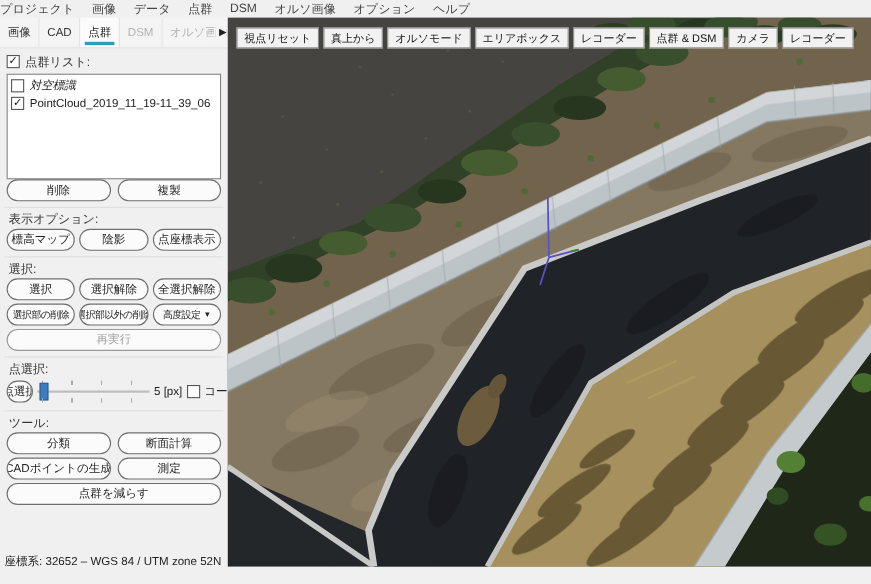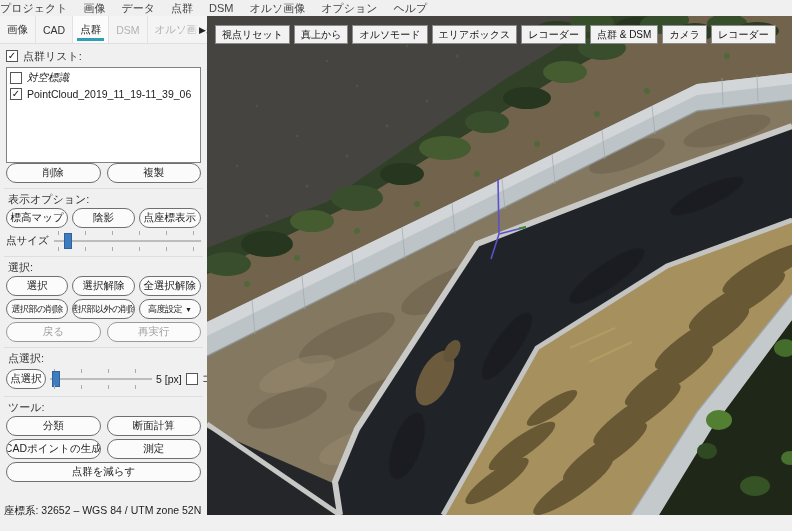--- a/index.html
+++ b/index.html
@@ -48,21 +48,21 @@
 
   
   .slider-row { display:flex; align-items:center; gap:5px; height:20px; }
   .slider { position:relative; flex:1; height:20px; }
   .ticks { position:absolute; left:4px; right:4px; height:4px; background:repeating-linear-gradient(to right,#aaa 0 1px,transparent 1px 27px); }
   .ticks.top { top:0; } .ticks.bottom { bottom:0; }
   .track { position:absolute; left:0; right:0; top:9px; height:2px; background:#bdbdbd; }
   .thumb { position:absolute; top:2px; width:8px; height:16px; background:#3e7cc0; border:1px solid #2f629c; }
 
   .ps-row { display:flex; align-items:center; gap:4px; height:24px; }
-  .ps-row .btn { width:40px; flex:0 0 auto; }
+  .ps-row .btn { width:24px; flex:0 0 auto; }
   .ps-row .slider { width:102px; flex:0 0 auto; }
   .px-label { font-size:10.5px; white-space:nowrap; }
   .combo { width:38px; height:17px; background:#f1f1f1; border:1px solid #bdbdbd; display:flex; align-items:center; justify-content:flex-end; padding-right:2px; }
   .combo .dd-arrow { color:#9a9a9a; font-size:7px; }
 
   .status { position:absolute; left:4px; bottom:13px; font-size:10.5px; color:#222; white-space:nowrap; }
 
   
   .viewport { position:relative; width:585px; height:499px; background:#737373; overflow:hidden; }
   .vp-toolbar { position:absolute; top:9px; left:8px; display:flex; gap:4px; z-index:5; }
@@ -121,47 +121,37 @@
         <div class="btn">複製</div>
       </div>
 
       <div class="sep"></div>
       <div class="sec-label">表示オプション:</div>
       <div class="btn-row tight">
         <div class="btn">標高マップ</div>
         <div class="btn">陰影</div>
         <div class="btn">点座標表示</div>
       </div>
-      <div class="slider-row">
-        <span class="px-label">点サイズ</span>
-        <div class="slider">
-          <div class="ticks top"></div>
-          <div class="track"></div>
-          <div class="thumb" style="left:10px"></div>
-          <div class="ticks bottom"></div>
-        </div>
-      </div>
 
       <div class="sep"></div>
       <div class="sec-label">選択:</div>
       <div class="btn-row tight">
         <div class="btn">選択</div>
         <div class="btn">選択解除</div>
         <div class="btn">全選択解除</div>
       </div>
       <div class="btn-row tight">
         <div class="btn f9">選択部の削除</div>
         <div class="btn f9">選択部以外の削除</div>
         <div class="btn f9">
           <span>高度設定</span>
           <span class="dd-arrow">▼</span>
         </div>
       </div>
       <div class="btn-row">
-        <div class="btn disabled">戻る</div>
         <div class="btn disabled">再実行</div>
       </div>
 
       <div class="sep"></div>
       <div class="sec-label">点選択:</div>
       <div class="ps-row">
         <div class="btn">点選択</div>
         <div class="slider">
           <div class="ticks top"></div>
           <div class="track"></div>

